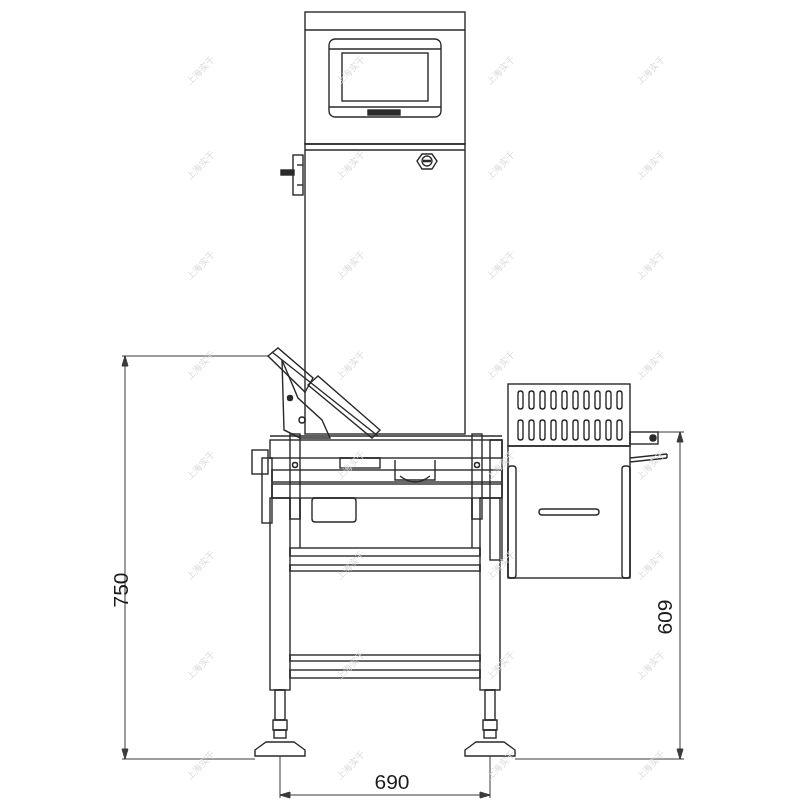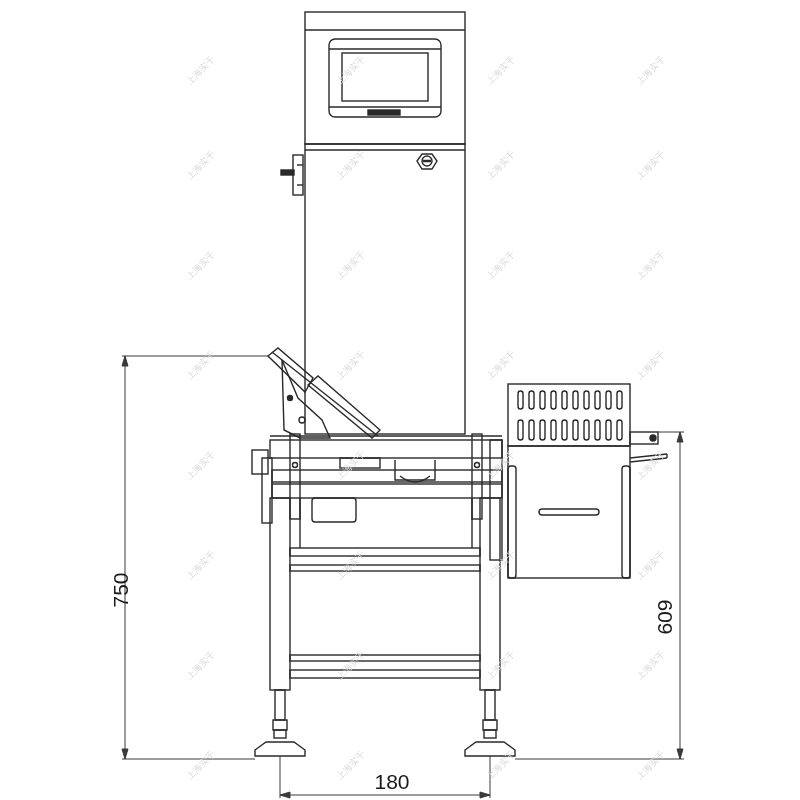--- a/index.html
+++ b/index.html
@@ -184,13 +184,13 @@
     <span class="wm" style="left: 483px; top: 659px;">上海实千</span>
     <span class="wm" style="left: 633px; top: 659px;">上海实千</span>
     <span class="wm" style="left: 183px; top: 759px;">上海实千</span>
     <span class="wm" style="left: 333px; top: 759px;">上海实千</span>
     <span class="wm" style="left: 483px; top: 759px;">上海实千</span>
     <span class="wm" style="left: 633px; top: 759px;">上海实千</span>
   </div>
 
 <div class="dim-label dim-750">750</div>
 <div class="dim-label dim-609">609</div>
-<div class="dim-label dim-390">180</div>
+<div class="dim-label dim-390">690</div>
 
 </body></html>

